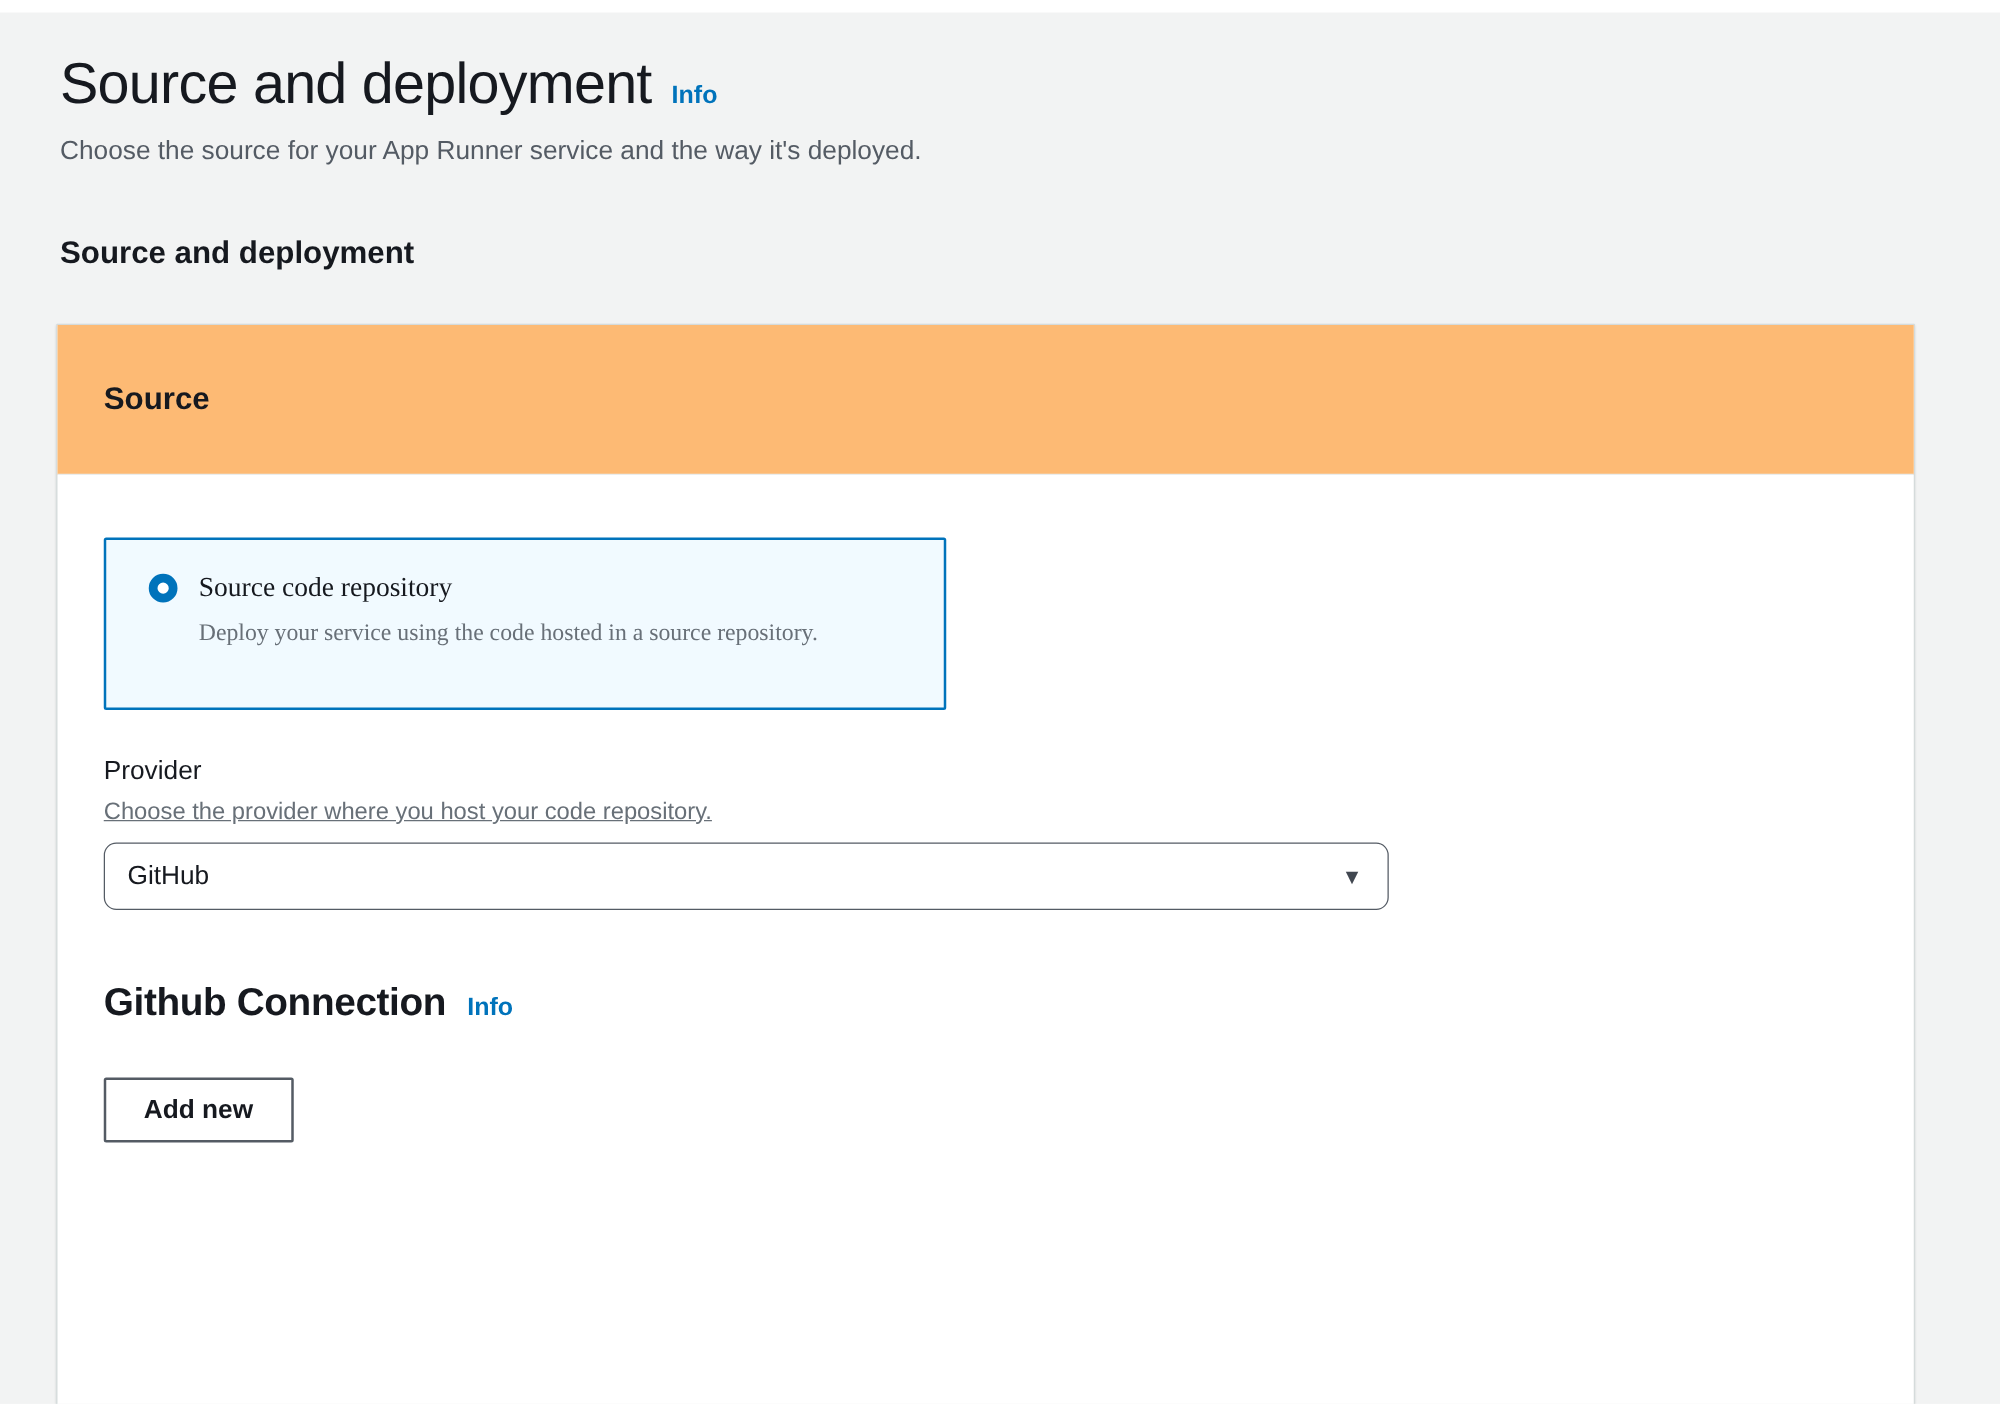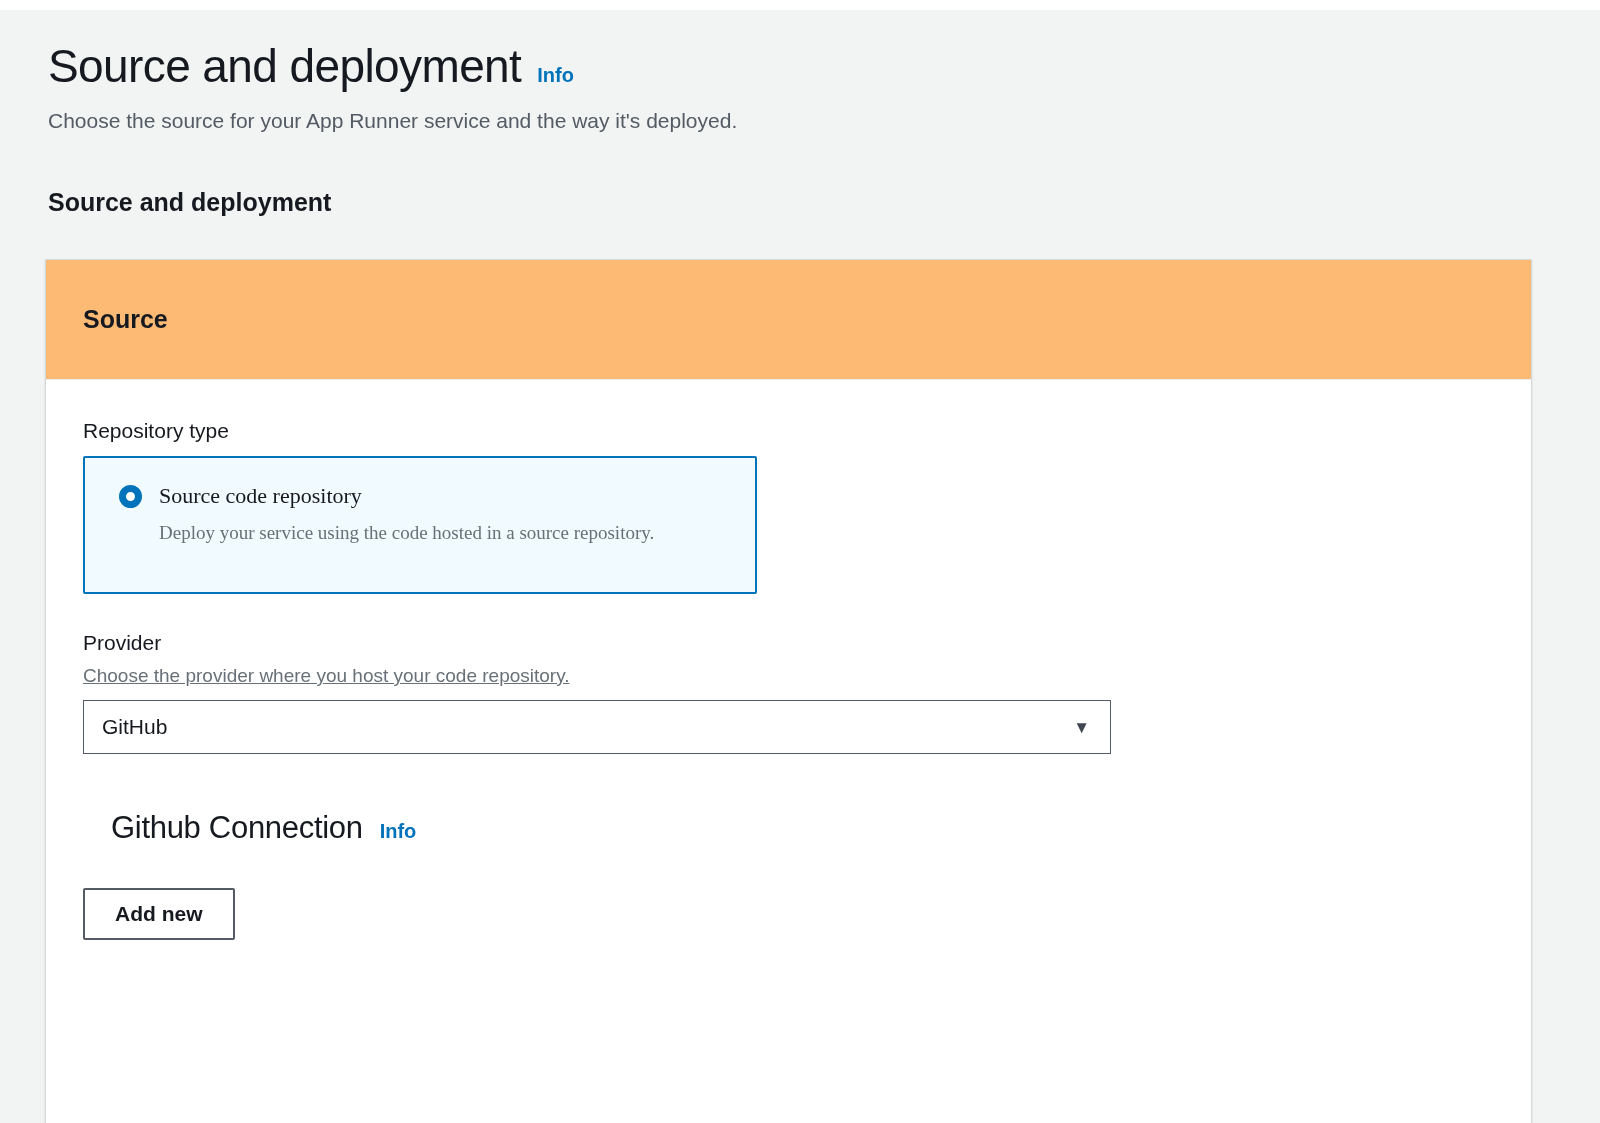--- a/index.html
+++ b/index.html
@@ -130,43 +130,42 @@
     color: #687078;
     line-height: 24px;
     text-decoration: underline;
   }
   .select {
     margin-top: 12px;
     width: 1028px;
     height: 54px;
     background: #ffffff;
     border: 1.5px solid #545b64;
-    border-radius: 0;
+    border-radius: 10px;
     display: flex;
     align-items: center;
     justify-content: space-between;
     padding: 0 20px 0 18px;
     cursor: pointer;
   }
   .select-value { font-size: 21px; color: #16191f; }
   .caret { font-size: 17px; color: #414750; line-height: 1; }
 
   
   .gh-heading-row {
     margin-top: 56px;
     display: flex;
     align-items: baseline;
     gap: 17px;
   }
   .gh-heading {
     font-size: 31px;
-    font-weight: 400;
+    font-weight: 700;
     color: #16191f;
     letter-spacing: -0.3px;
-    margin-left: 28px;
   }
   .gh-body {
     margin-top: 36px;
     font-size: 21px;
     color: #545b64;
     line-height: 40px;
     max-width: 1220px;
   }
   .btn {
     margin-top: 42px;
@@ -199,21 +198,20 @@
   <h2 class="section-heading">Source and deployment</h2>
 
   <div class="card">
 
     <div class="card-header">
       <div class="card-header-title">Source</div>
     </div>
 
     <div class="card-body">
 
-      <div class="field-label">Repository type</div>
 
       <div class="tiles">
 
 
         <div class="tile selected">
           <span class="radio on"></span>
           <div>
             <div class="tile-label">Source code repository</div>
             <div class="tile-desc">Deploy your service using the code hosted in a source repository.</div>
           </div>

